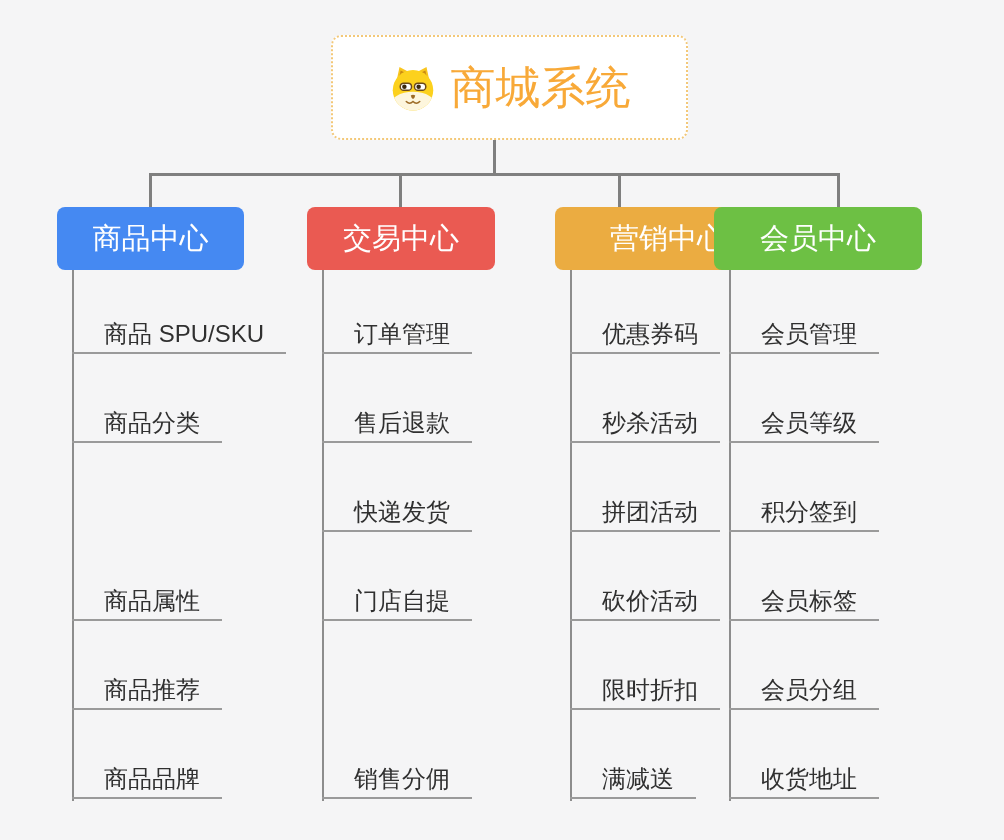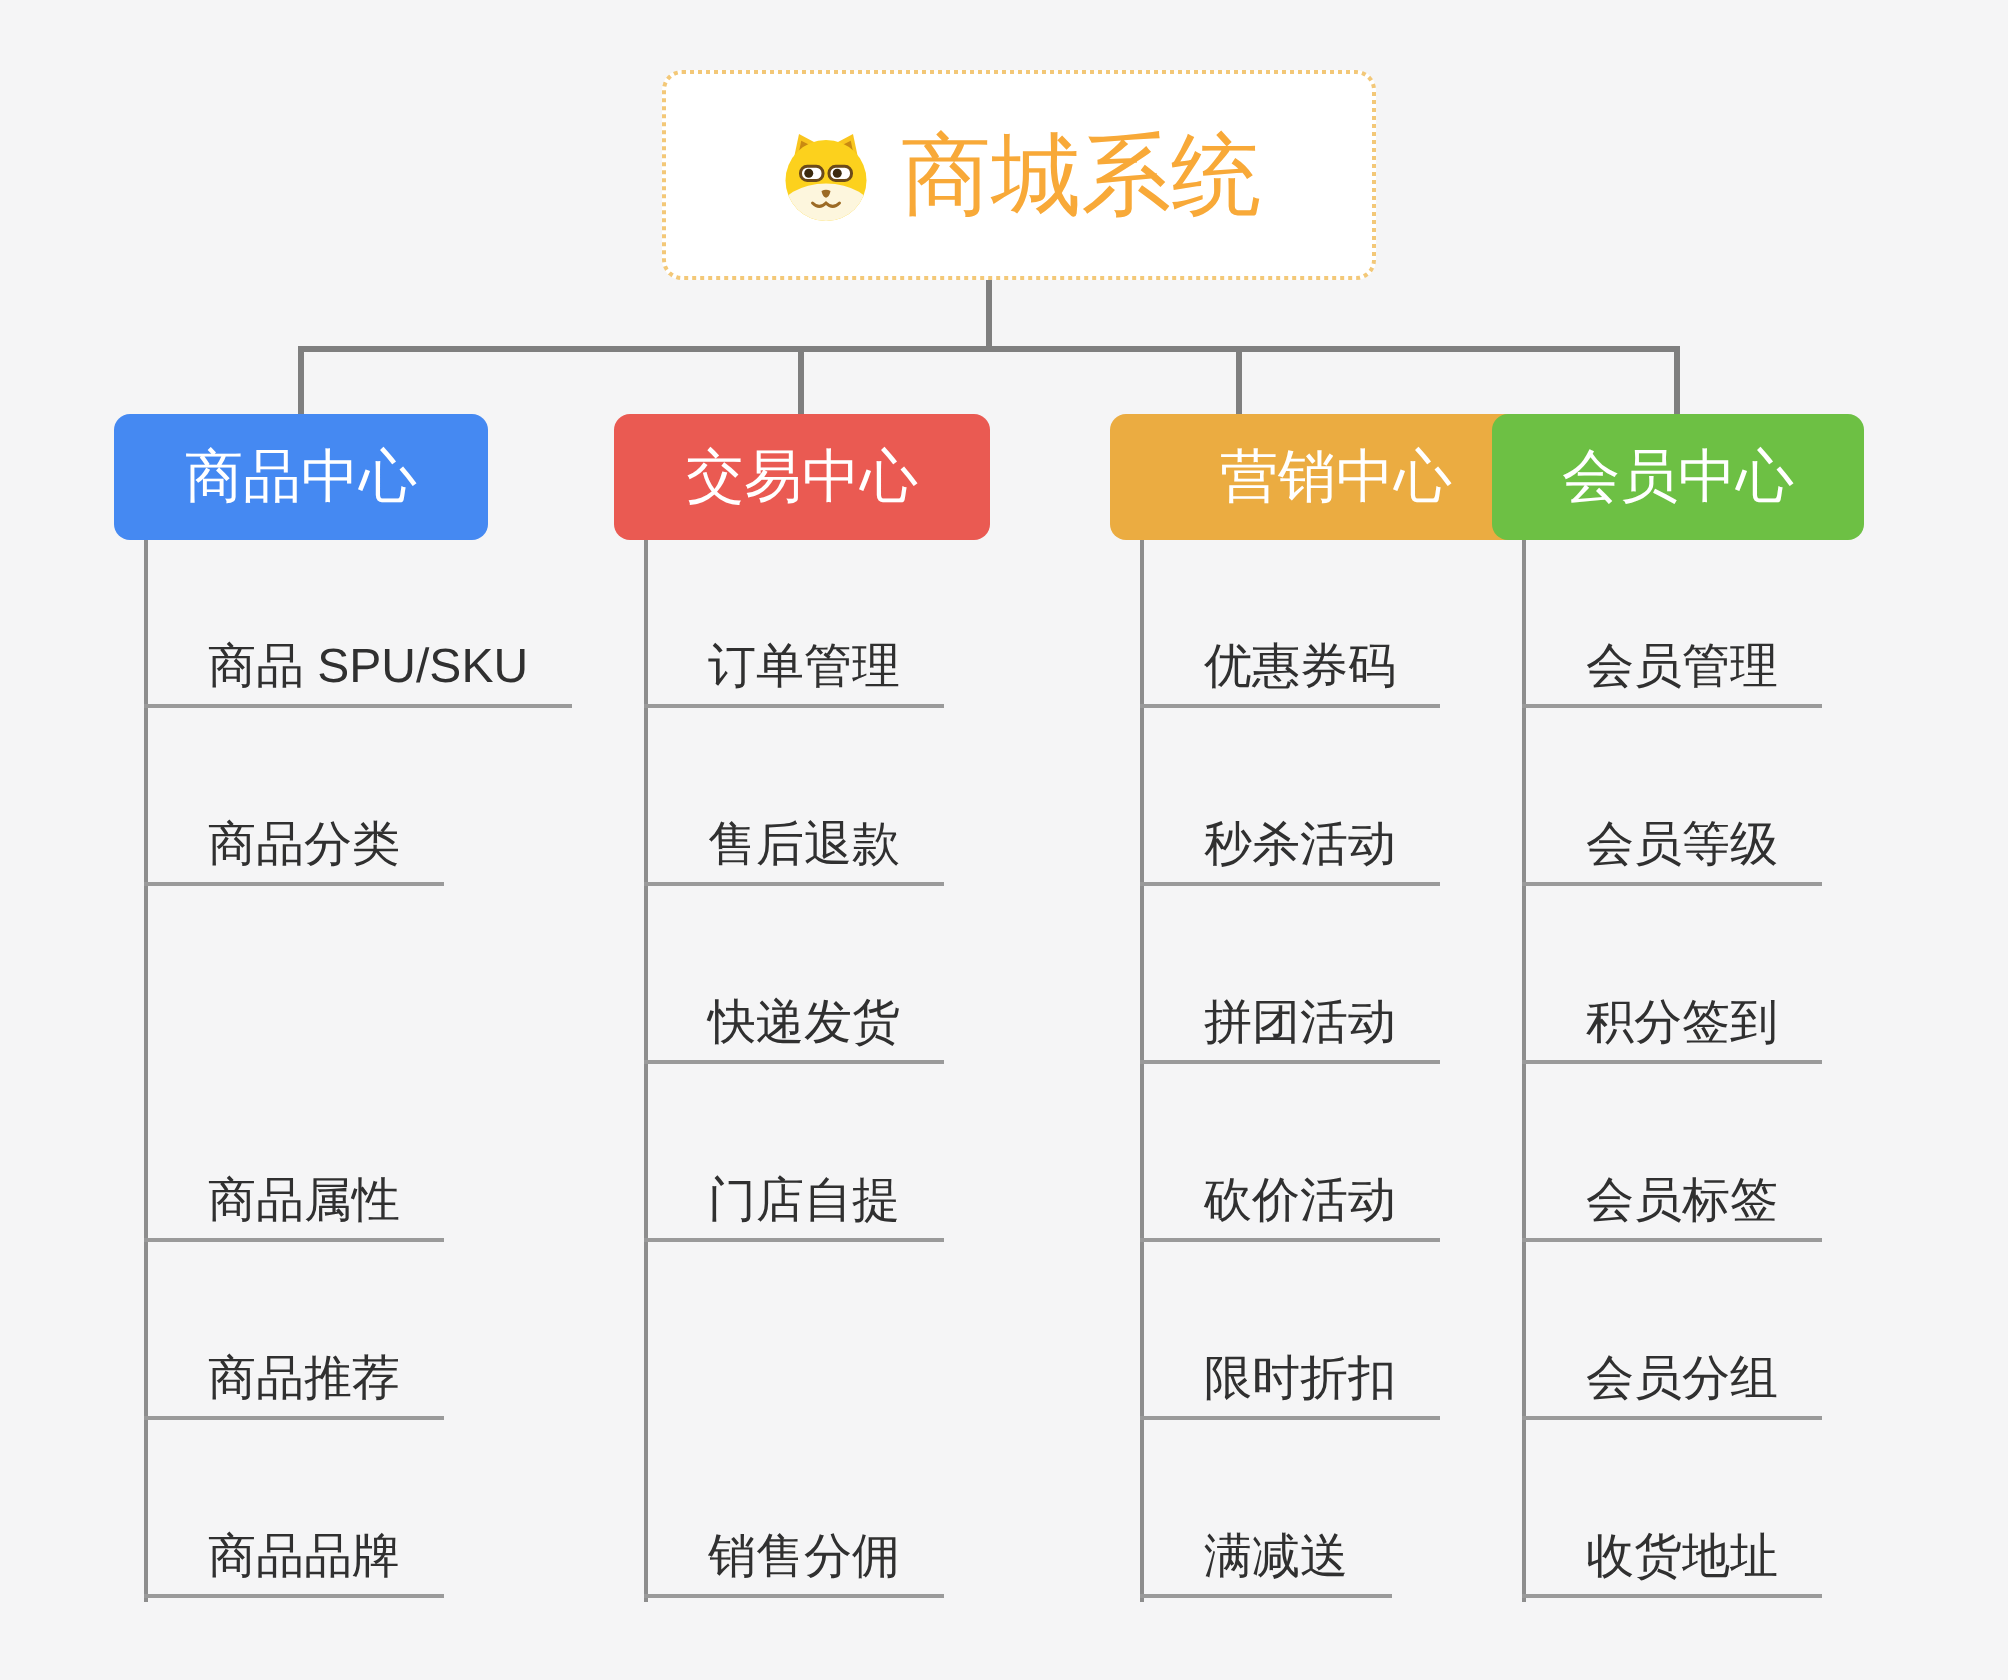--- a/index.html
+++ b/index.html
@@ -38,21 +38,21 @@
   .conn.drop.d0 { left:149px; }
   .conn.drop.d1 { left:399px; }
   .conn.drop.d2 { left:618px; }
   .conn.drop.d3 { left:837px; }
 
   
   .branch { position:absolute; top:207px; }
   .branch.b0 { left:57px;  width:187px;border-radius:26px; }
   .branch.b1 { left:307px; width:188px; }
   .branch.b2 { left:527px; width:226px;margin-left:28px; }
-  .branch.b3 { left:746px; width:186px; }
+  .branch.b3 { left:714px; width:208px; }
 
   .branch-header {
     width:100%; height:63px;
     border-radius:8px;
     display:flex; align-items:center; justify-content:center;
     font-size:29px; color:#ffffff;
     white-space:nowrap;
     cursor:default;
   }
 

